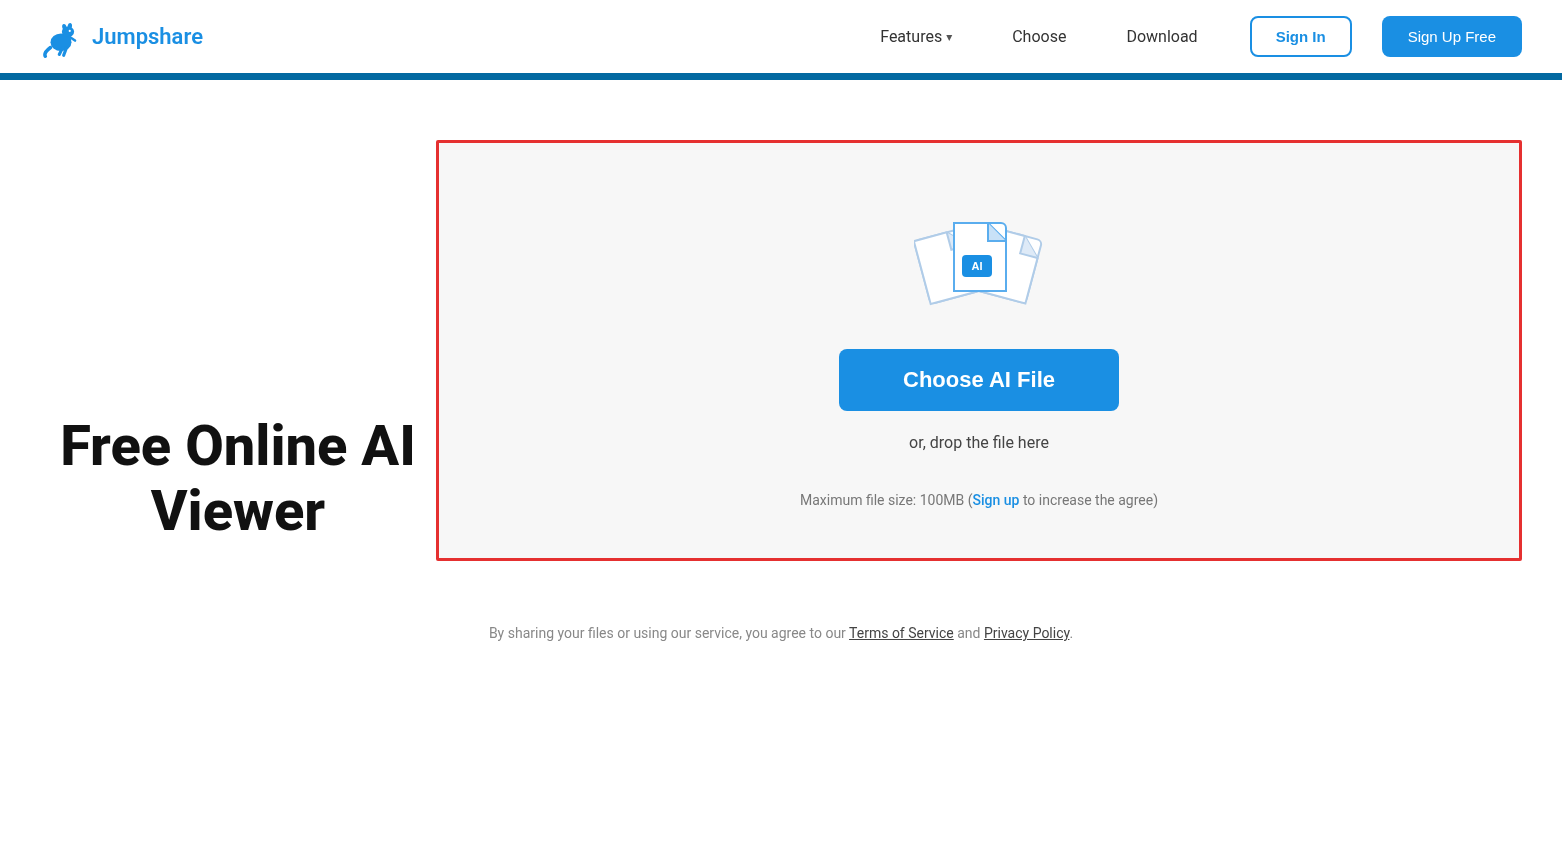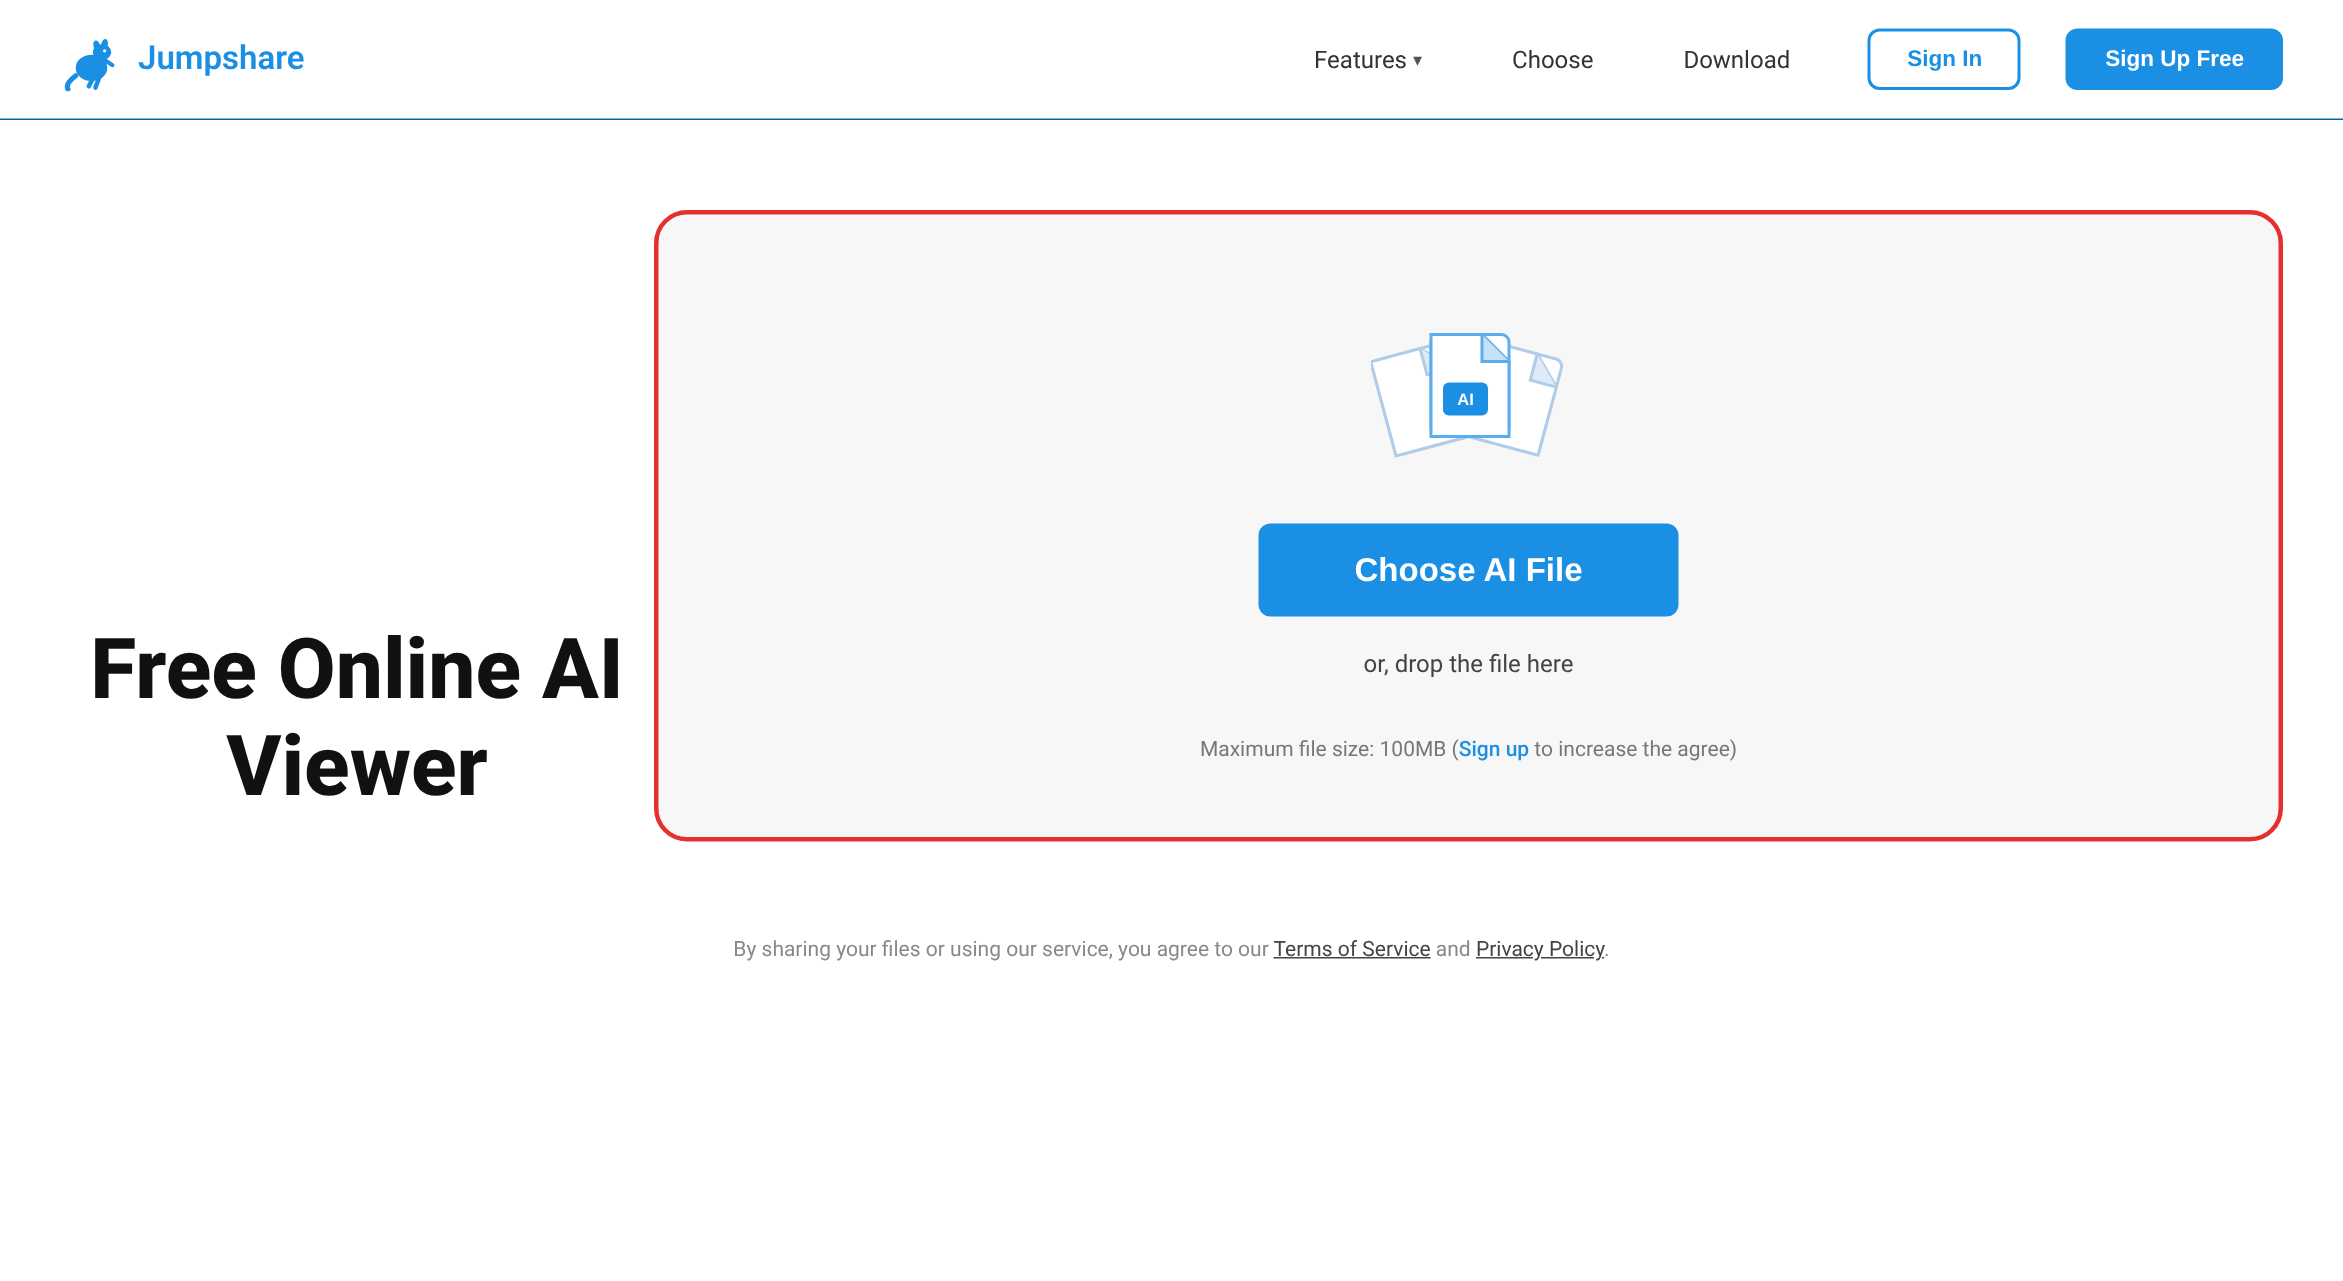--- a/index.html
+++ b/index.html
@@ -15,21 +15,21 @@
       min-height: 854px;
     }
 
     
     header {
       display: flex;
       align-items: center;
       justify-content: space-between;
       padding: 0 40px;
       height: 80px;
-      border-bottom: 1px solid #0369a1;
+      border-bottom: 7px solid #0369a1;
     }
 
     .logo-area {
       display: flex;
       align-items: center;
       gap: 10px;
       cursor: pointer;
     }
 
     .logo-icon {
@@ -77,21 +77,21 @@
       cursor: pointer;
       margin-left: 10px;
     }
 
     .btn-signup {
       padding: 12px 26px;
       border: none;
       background: #1a8fe3;
       color: #ffffff;
       font-size: 15px;
-      font-weight: 700;
+      font-weight: 400;
       border-radius: 8px;
       cursor: pointer;
       margin-left: 6px;
     }
 
     
     main {
       display: flex;
       flex-direction: row;
       align-items: flex-end;
@@ -112,21 +112,21 @@
       color: #444;
       text-align: center;
       margin-bottom: 40px;
     }
 
     
     .dropzone {
       width: 1460px;
       max-width: calc(100vw - 80px);
       border: 3px solid #e53030;
-      border-radius: 22px;
+      border-radius: 2px;
       background: #f7f7f7;
       display: flex;
       flex-direction: column;
       align-items: center;
       justify-content: center;
       padding: 70px 40px 50px;
       min-height: 380px;
       cursor: default;
     }
 

